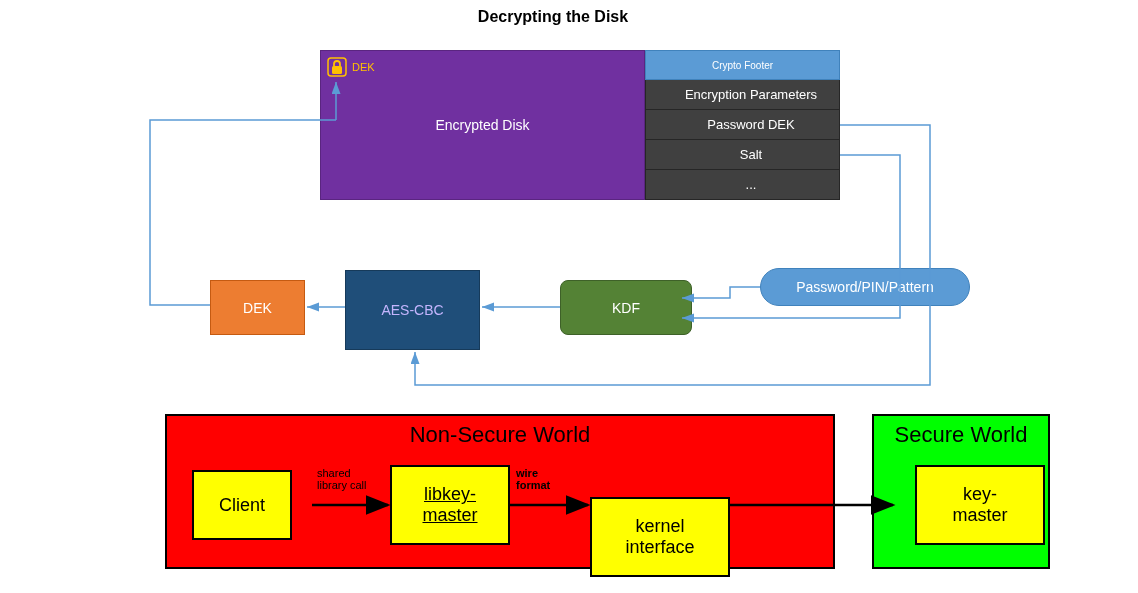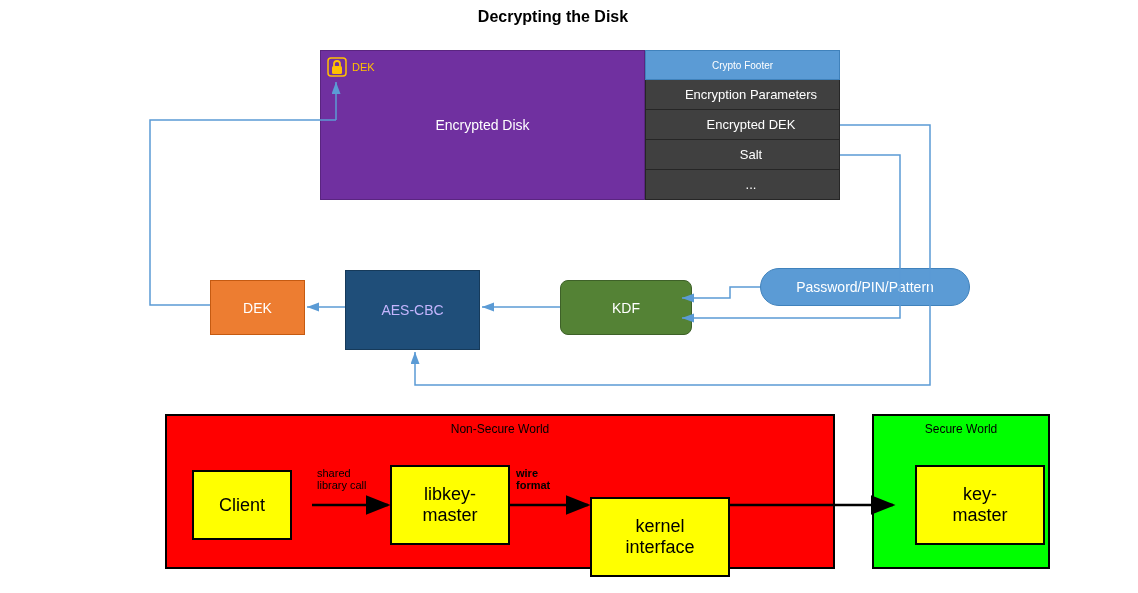--- a/index.html
+++ b/index.html
@@ -112,37 +112,37 @@
   }
   .secure {
     left: 872px; top: 414px; width: 178px; height: 155px;
     background: #00ff00;
   }
   .world-title {
     position: absolute;
     top: 6px;
     width: 100%;
     text-align: center;
-    font-size: 12px;
+    font-size: 22px;
     color: #000;
   }
   .yellow-box {
     position: absolute;
     background: #ffff00;
     border: 2px solid #000;
     display: flex;
     align-items: center;
     justify-content: center;
     text-align: center;
     font-size: 18px;
     line-height: 1.15;
     color: #000;
   }
   .client-box { left: 192px; top: 470px; width: 100px; height: 70px; }
-  .libkey-box { left: 390px; top: 465px; width: 120px; height: 80px; }
+  .libkey-box { left: 390px; top: 465px; width: 120px; height: 80px; text-decoration: underline; }
   .kernel-box { left: 590px; top: 465px; width: 140px; height: 80px; margin-top: 32px; }
   .keymaster-box { left: 895px; top: 465px; width: 130px; height: 80px; margin-left: 20px; }
   .small-label {
     position: absolute;
     font-size: 11px;
     color: #000;
     text-align: left;
     line-height: 1.1;
   }
   svg.connector {
@@ -168,21 +168,21 @@
       <rect x="6" y="10" width="10" height="8" rx="1.5" fill="#ffc000"></rect>
       <path d="M8 10 V8 a3 3 0 0 1 6 0 V10" fill="none" stroke="#ffc000" stroke-width="1.8"></path>
     </svg>
   </span>
   <span>DEK</span>
 </div>
 
 <div class="footer-col">
   <div class="footer-header">Crypto Footer</div>
   <div class="footer-row">Encryption Parameters</div>
-  <div class="footer-row">Encrypted DEK</div>
+  <div class="footer-row">Password DEK</div>
   <div class="footer-row">Salt</div>
   <div class="footer-row">...</div>
 </div>
 
 <div class="box dek-box">DEK</div>
 <div class="box aes-box">AES-CBC</div>
 <div class="box kdf-box">KDF</div>
 <div class="box pw-pill">Password/PIN/Pattern</div>
 
 <div class="world nonsecure">

